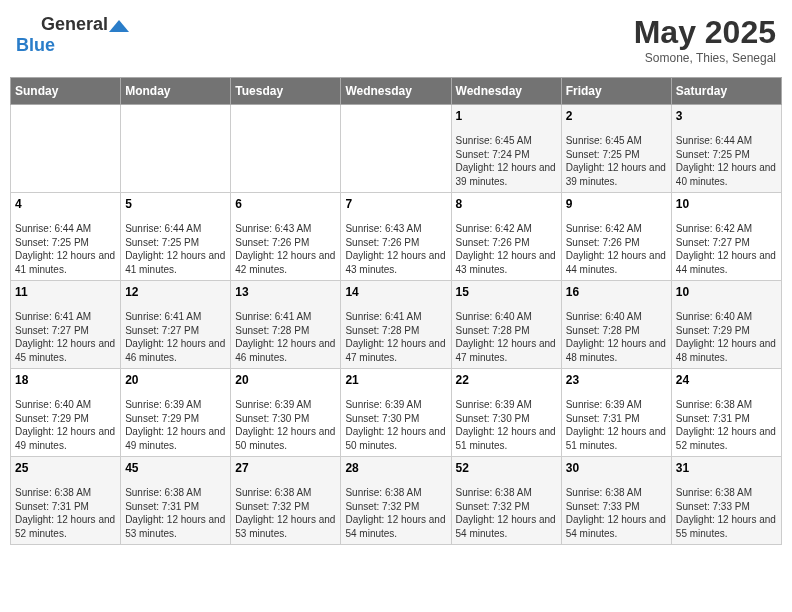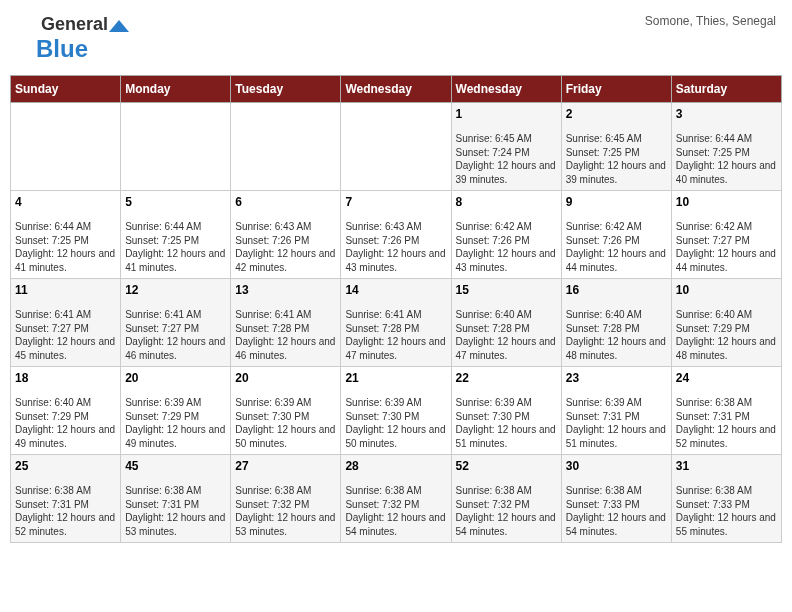--- a/index.html
+++ b/index.html
@@ -32,21 +32,21 @@
     .subtitle {
       font-size: 12px;
       color: #555;
     }
     table {
       width: 100%;
       border-collapse: collapse;
       font-size: 11px;
     }
     thead tr th {
-      background-color: #7f1d1d;
+      background-color: #737373;
       color: #fff;
       padding: 6px 4px;
       text-align: left;
       font-size: 12px;
       font-weight: bold;
       border: 1px solid #aaa;
     }
     tbody tr td {
       vertical-align: top;
       border: 1px solid #ccc;
@@ -77,24 +77,25 @@
       background: #fff !important;
     }
   </style>
 </head>
 <body>
 
 <div class="header-area">
   <div class="logo">
     <div>
       <span style="font-size:18px;font-weight:bold;color:#333;margin-left:25px;">General</span><span style="display:inline-block;width:0;height:0;border-left:10px solid transparent;border-right:10px solid transparent;border-bottom:12px solid #2a7dc9;margin:0 1px 0 1px;vertical-align:middle;"></span><br>
-      <span style="font-size:24px;font-weight:bold;color:#2a7dc9;margin-left:20px;">Blue</span>
+      <span style="font-size:18px;font-weight:bold;color:#2a7dc9;">Blue</span>
     </div>
   </div>
   <div class="title-area">
+    <div class="month-title">May 2025</div>
     <div class="subtitle">Somone, Thies, Senegal</div>
   </div>
 </div>
 
 <table>
   <thead>
     <tr>
     <th>Sunday</th>
         <th>Monday</th>
         <th>Tuesday</th>

